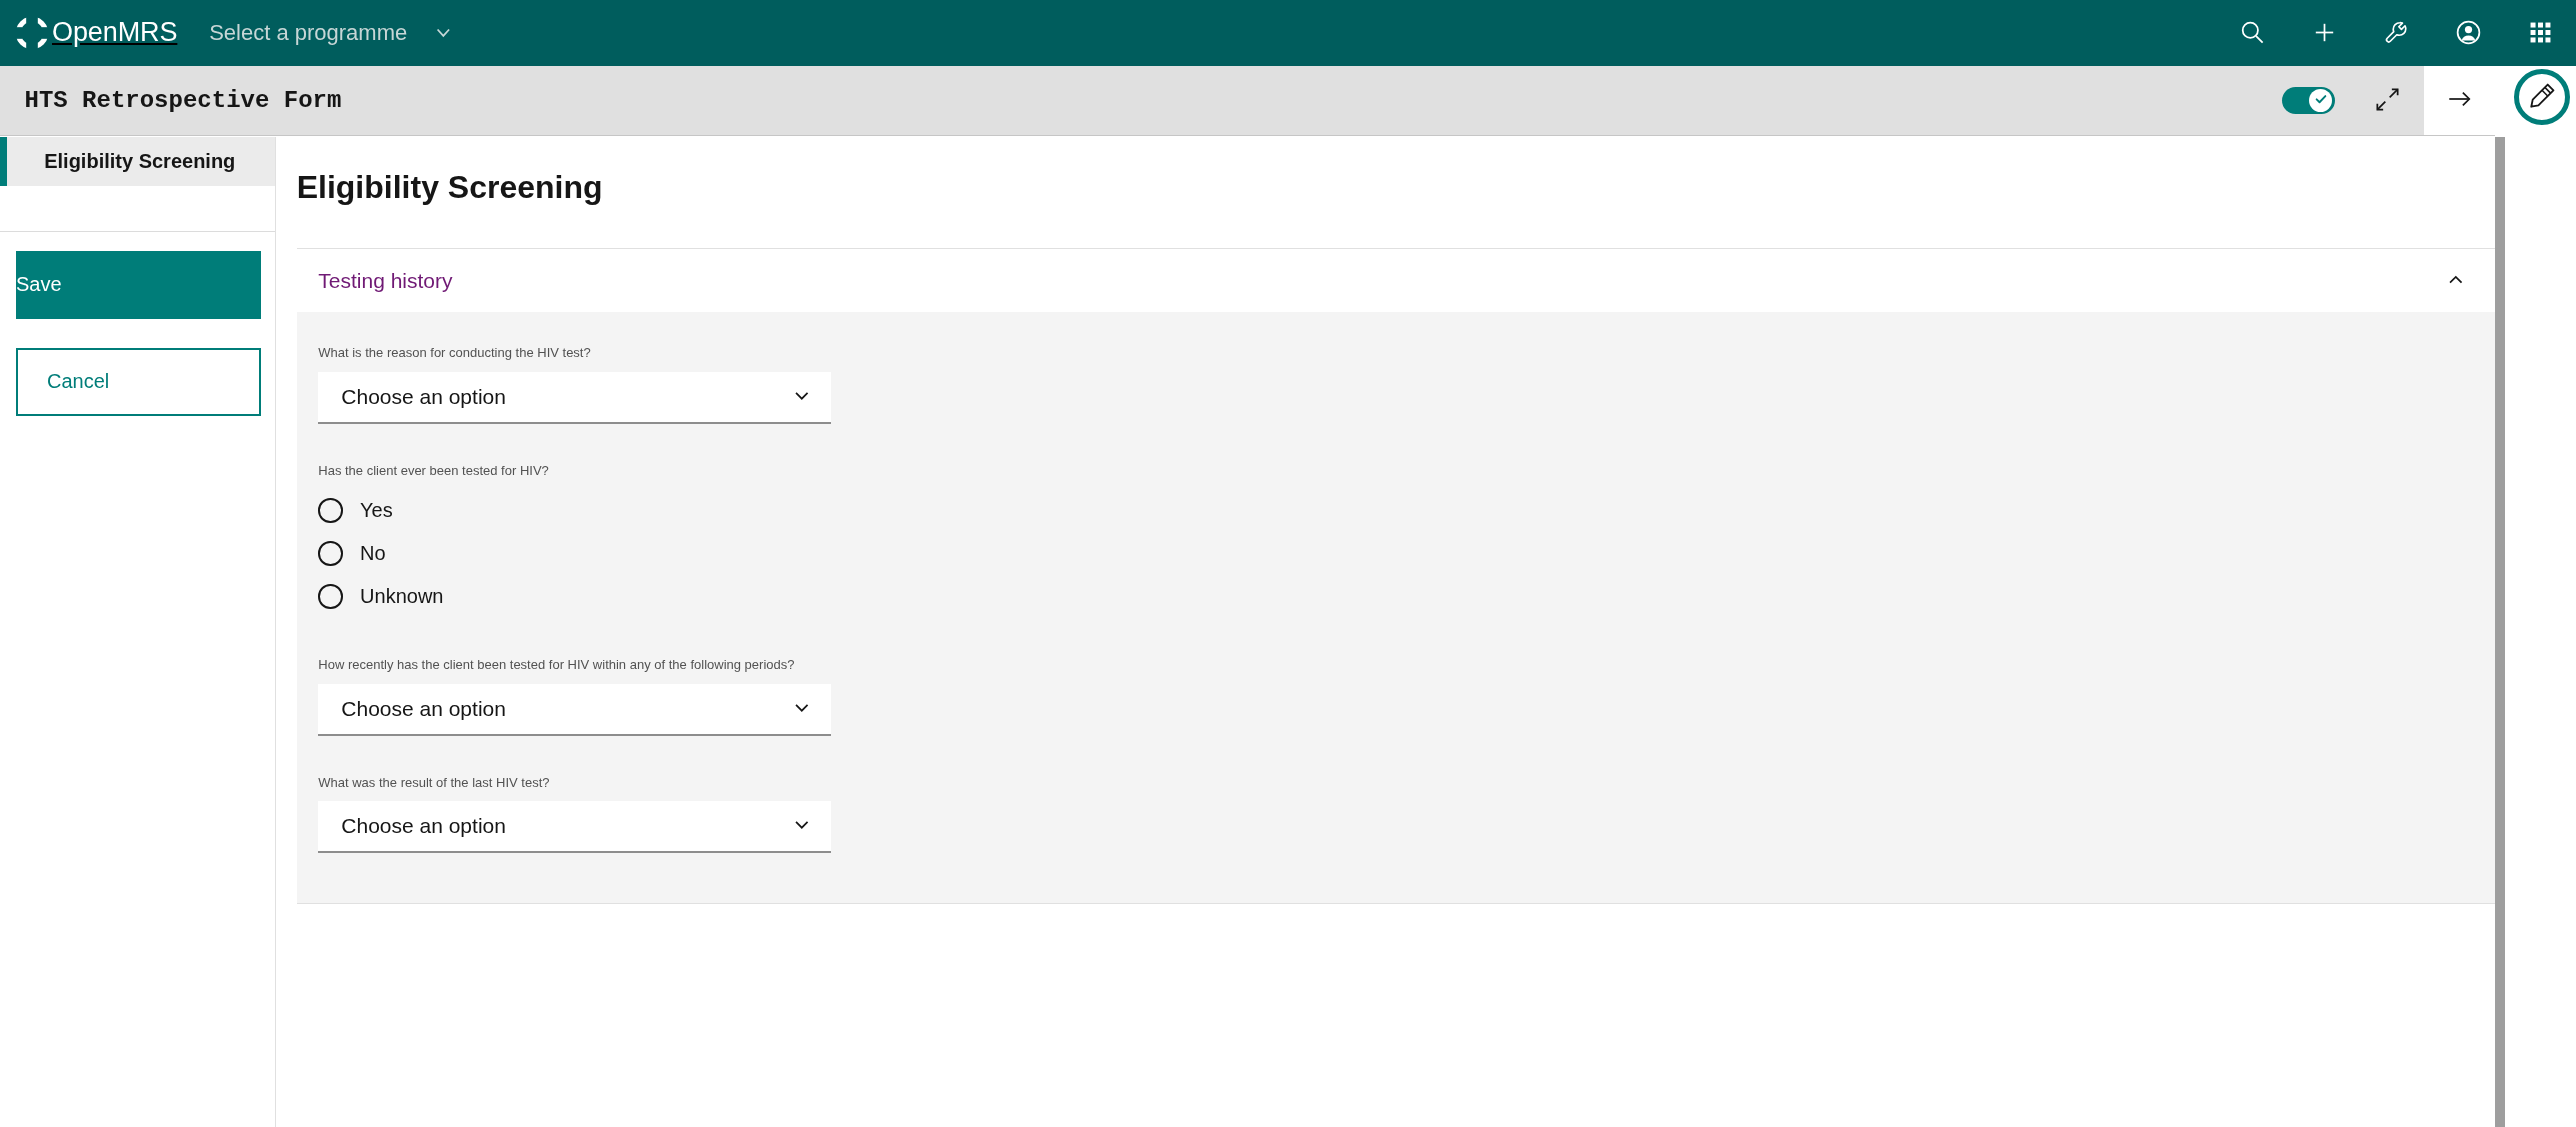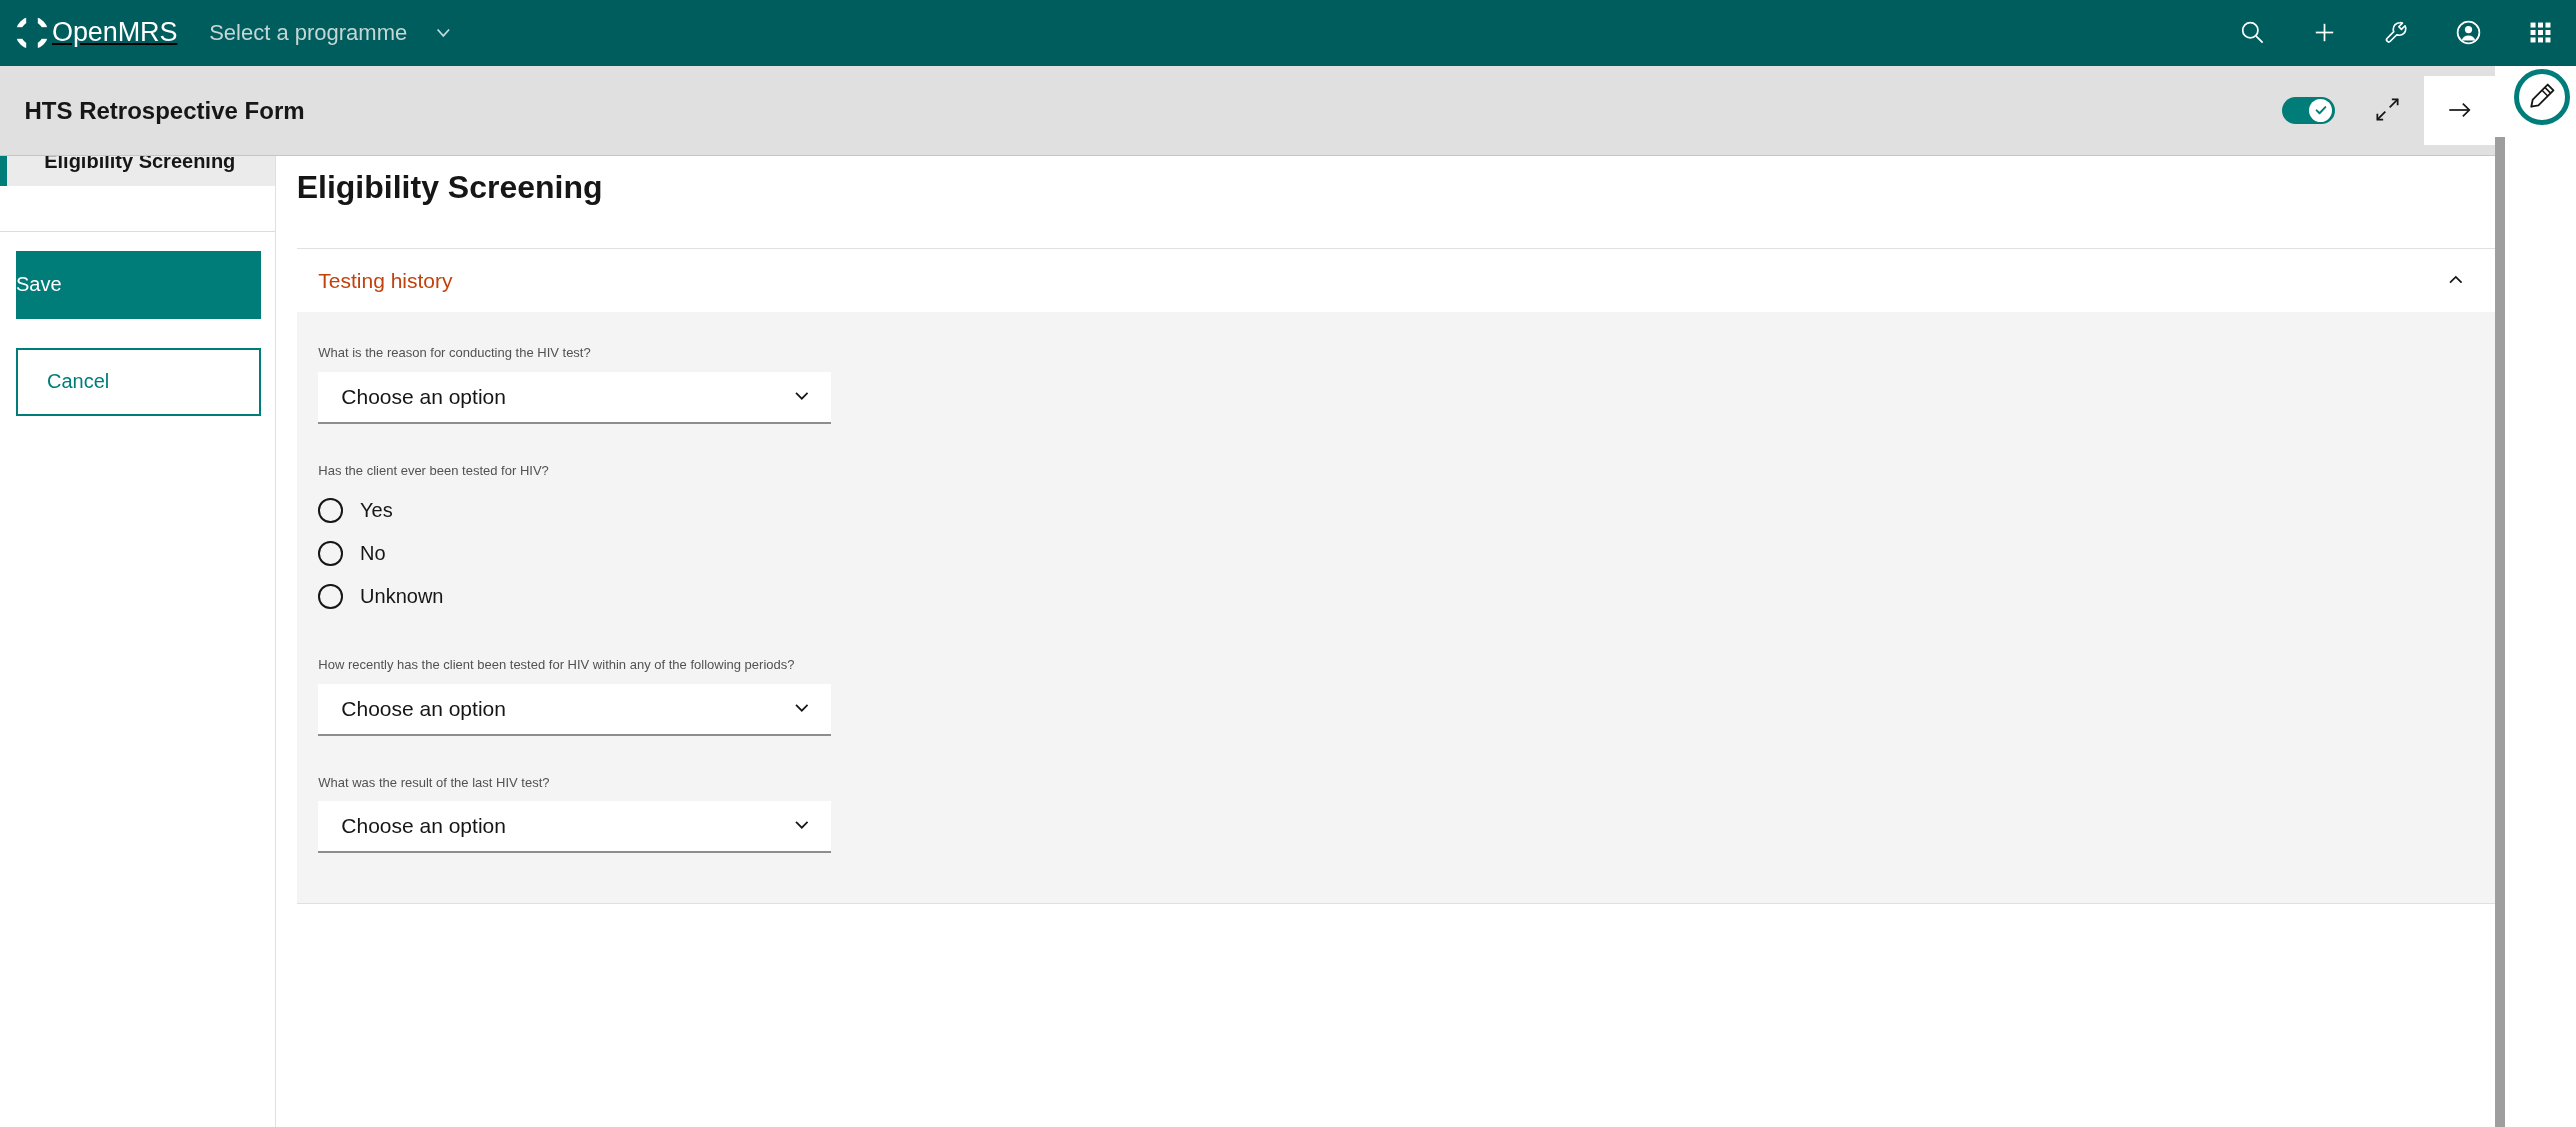--- a/index.html
+++ b/index.html
@@ -73,26 +73,27 @@
     align-items: center;
     justify-content: center;
     cursor: pointer;
   }
 
   
   .formbar {
     position: absolute;
     top: 66px; left: 0;
     width: 2495px;
-    height: 90px;
+    height: 70px;
     background: #e0e0e0;
     display: flex;
     align-items: center;
     border-bottom: 1.4px solid #c6c6c6;
     z-index: 30;
+    font-family: Liberation Mono, monospace;
   }
   .formbar-title {
     font-size: 24px;
     font-weight: 700;
     color: #161616;
     padding-left: 24.5px;
     white-space: nowrap;
   }
   .formbar-spacer { flex: 1 1 auto; }
 
@@ -268,21 +269,21 @@
   .accordion-header {
     height: 63px;
     display: flex;
     align-items: center;
     background: #ffffff;
     cursor: pointer;
     padding: 0 29px 0 21.6px;
   }
   .accordion-title {
     font-size: 21px;
-    color: #c2410c;
+    color: #701a75;
     font-weight: 400;
   }
   .accordion-header-spacer { flex: 1 1 auto; }
 
   .accordion-body {
     background: #f4f4f4;
     padding: 33px 0 50px 0;
     border-bottom: 1.4px solid #e0e0e0;
   }
 

